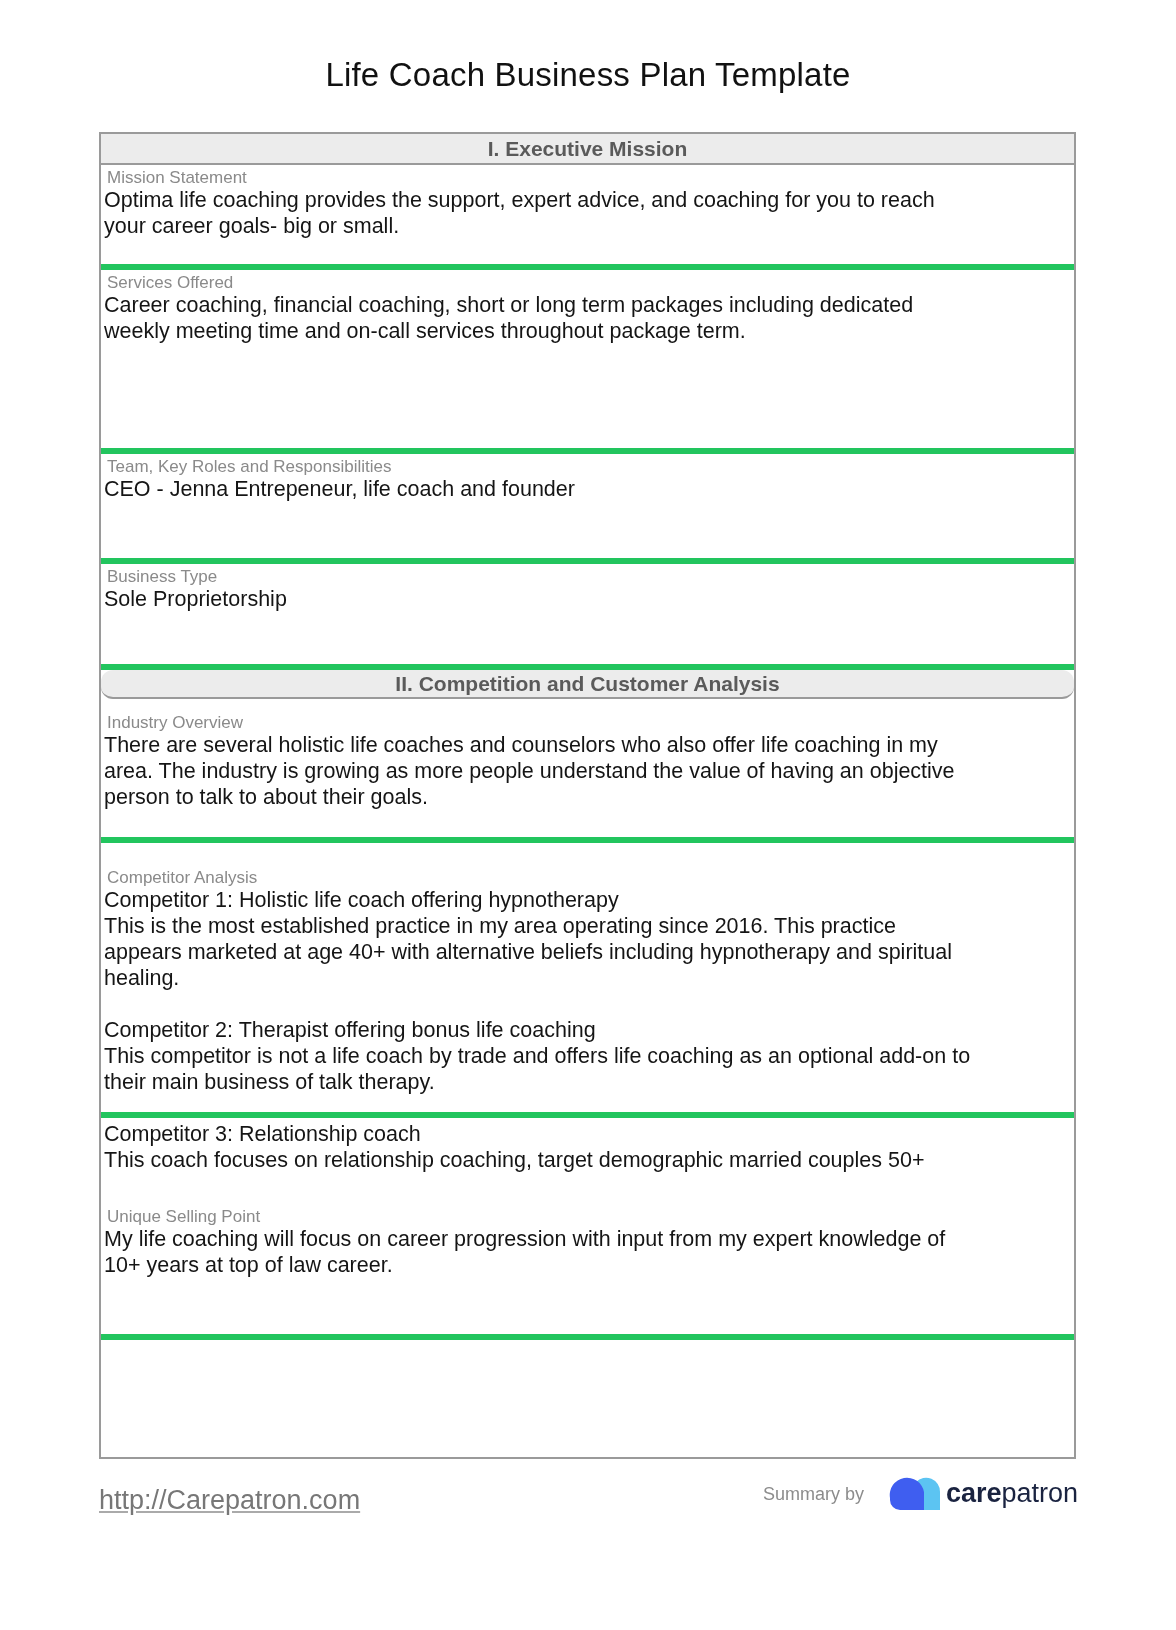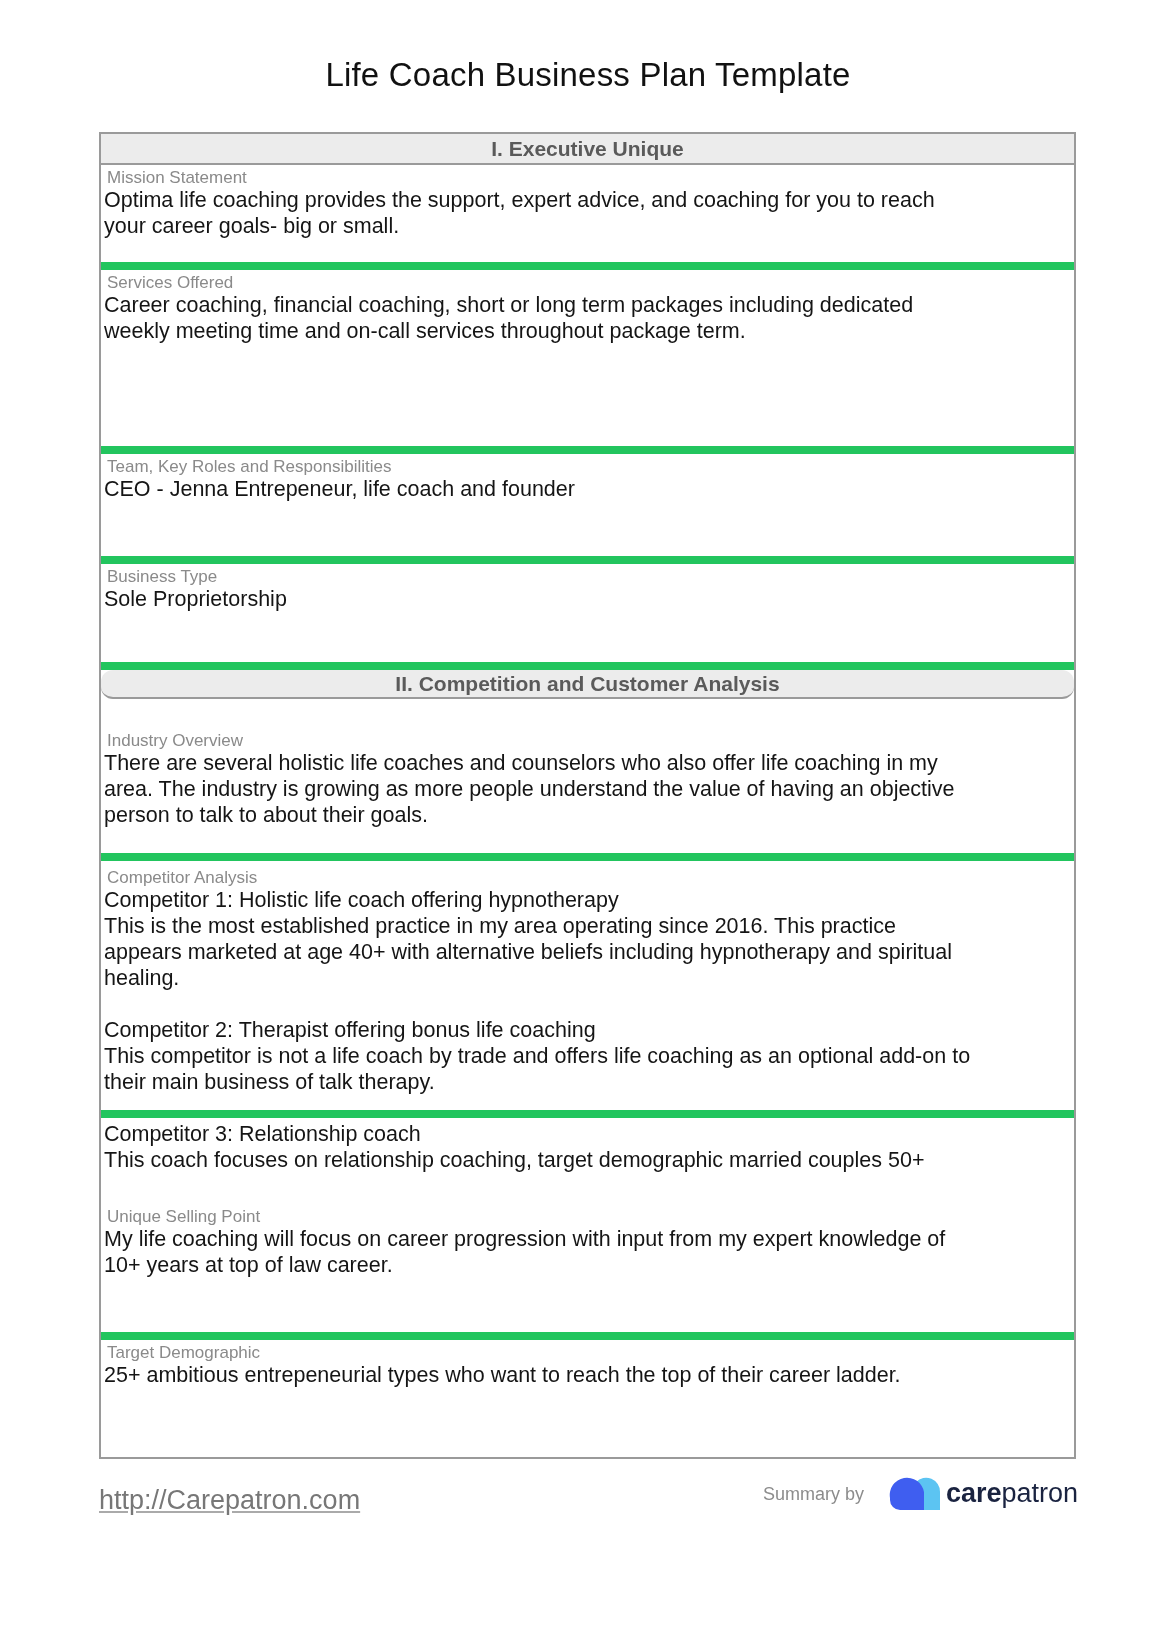--- a/index.html
+++ b/index.html
@@ -6,38 +6,38 @@
   body { width: 1176px; height: 1630px; position: relative; overflow: hidden;
          font-family: "Liberation Sans", sans-serif; color: #111; }
   .title { position: absolute; top: 56px; left: 0; width: 1176px; text-align: center;
            font-size: 33px; font-weight: normal; color: #111; letter-spacing: 0.2px; }
   .form { position: absolute; left: 99px; top: 132px; width: 977px; height: 1327px;
           border: 2px solid #9a9a9a; box-sizing: border-box; }
   .sec-header { position: absolute; left: 0; width: 100%; background: #ececec;
                 border-bottom: 2px solid #9a9a9a; box-sizing: border-box;
                 text-align: center; font-weight: bold; font-size: 21px; color: #5a5a5a; }
   .row { position: absolute; left: 0; width: 100%; box-sizing: border-box;
-         border-bottom: 8px solid #22c55e; padding: 3px 4px 0 3px; }
+         border-bottom: 6px solid #22c55e; padding: 3px 4px 0 3px; }
   .row.last { border-bottom: none; }
   .label { font-size: 17px; color: #8a8a8a; line-height: 19px; padding-left: 3px; }
   .value { font-size: 21.5px; color: #151515; line-height: 26px; white-space: pre-wrap; }
   .footer-link { position: absolute; left: 99px; top: 1485px; font-size: 27px; color: #777;
                  text-decoration: underline; text-decoration-color: #aaa; }
   .powered { position: absolute; left: 763px; top: 1484px; font-size: 18px; color: #8c8c8c; }
   .logo { position: absolute; left: 886px; top: 1476px; width: 56px; height: 38px; }
   .brand { position: absolute; left: 946px; top: 1478px; font-size: 27px; color: #1a2340; }
   .brand b { font-weight: bold; }
 </style>
 </head>
 <body>
 
 <div class="title">Life Coach Business Plan Template</div>
 
 <div class="form">
-  <div class="sec-header" style="top:0;height:31px;line-height:29px;">I. Executive Unique</div>
+  <div class="sec-header" style="top:0;height:31px;line-height:29px;">I. Executive Mission</div>
 
   <div class="row" style="top:31px;height:105px;">
     <div class="label">Mission Statement</div>
     <div class="value">Optima life coaching provides the support, expert advice, and coaching for you to reach
 your career goals- big or small.</div>
   </div>
 
   <div class="row" style="top:320px;height:110px;">
     <div class="label">Team, Key Roles and Responsibilities</div>
     <div class="value">CEO - Jenna Entrepeneur, life coach and founder</div>
@@ -49,21 +49,21 @@
 weekly meeting time and on-call services throughout package term.</div>
   </div>
 
   <div class="row" style="top:430px;height:106px;">
     <div class="label">Business Type</div>
     <div class="value">Sole Proprietorship</div>
   </div>
 
   <div class="sec-header" style="top:536px;height:29px;line-height:27px;border-radius:12px;">II. Competition and Customer Analysis</div>
 
-  <div class="row" style="top:594px;height:133px;">
+  <div class="row" style="top:576px;height:133px;">
     <div class="label">Industry Overview</div>
     <div class="value">There are several holistic life coaches and counselors who also offer life coaching in my
 area. The industry is growing as more people understand the value of having an objective
 person to talk to about their goals.</div>
   </div>
 
   <div class="row" style="top:731px;height:253px;">
     <div class="label">Competitor Analysis</div>
     <div class="value">Competitor 1: Holistic life coach offering hypnotherapy
 This is the most established practice in my area operating since 2016. This practice
@@ -77,24 +77,20 @@
 Competitor 3: Relationship coach
 This coach focuses on relationship coaching, target demographic married couples 50+</div>
   </div>
 
   <div class="row" style="top:1070px;height:136px;">
     <div class="label">Unique Selling Point</div>
     <div class="value">My life coaching will focus on career progression with input from my expert knowledge of
 10+ years at top of law career.</div>
   </div>
 
-  <div class="row last" style="top:1206px;height:117px;">
-    <div class="label">Target Demographic</div>
-    <div class="value">25+ ambitious entrepeneurial types who want to reach the top of their career ladder.</div>
-  </div>
 </div>
 
 <a class="footer-link">http://Carepatron.com</a>
 <span class="powered">Summary by</span>
 <svg class="logo" viewBox="0 0 56 38">
   <path d="M30 6 a14 14 0 0 1 24 10 V34 H30 Z" fill="#5cc4f2"></path>
   <path d="M4 22 a17 17 0 0 1 34 -6 V34 H14 a10 10 0 0 1 -10 -10 Z" fill="#3f5ef0"></path>
 </svg>
 <span class="brand"><b>care</b><span>patron</span></span>
 

